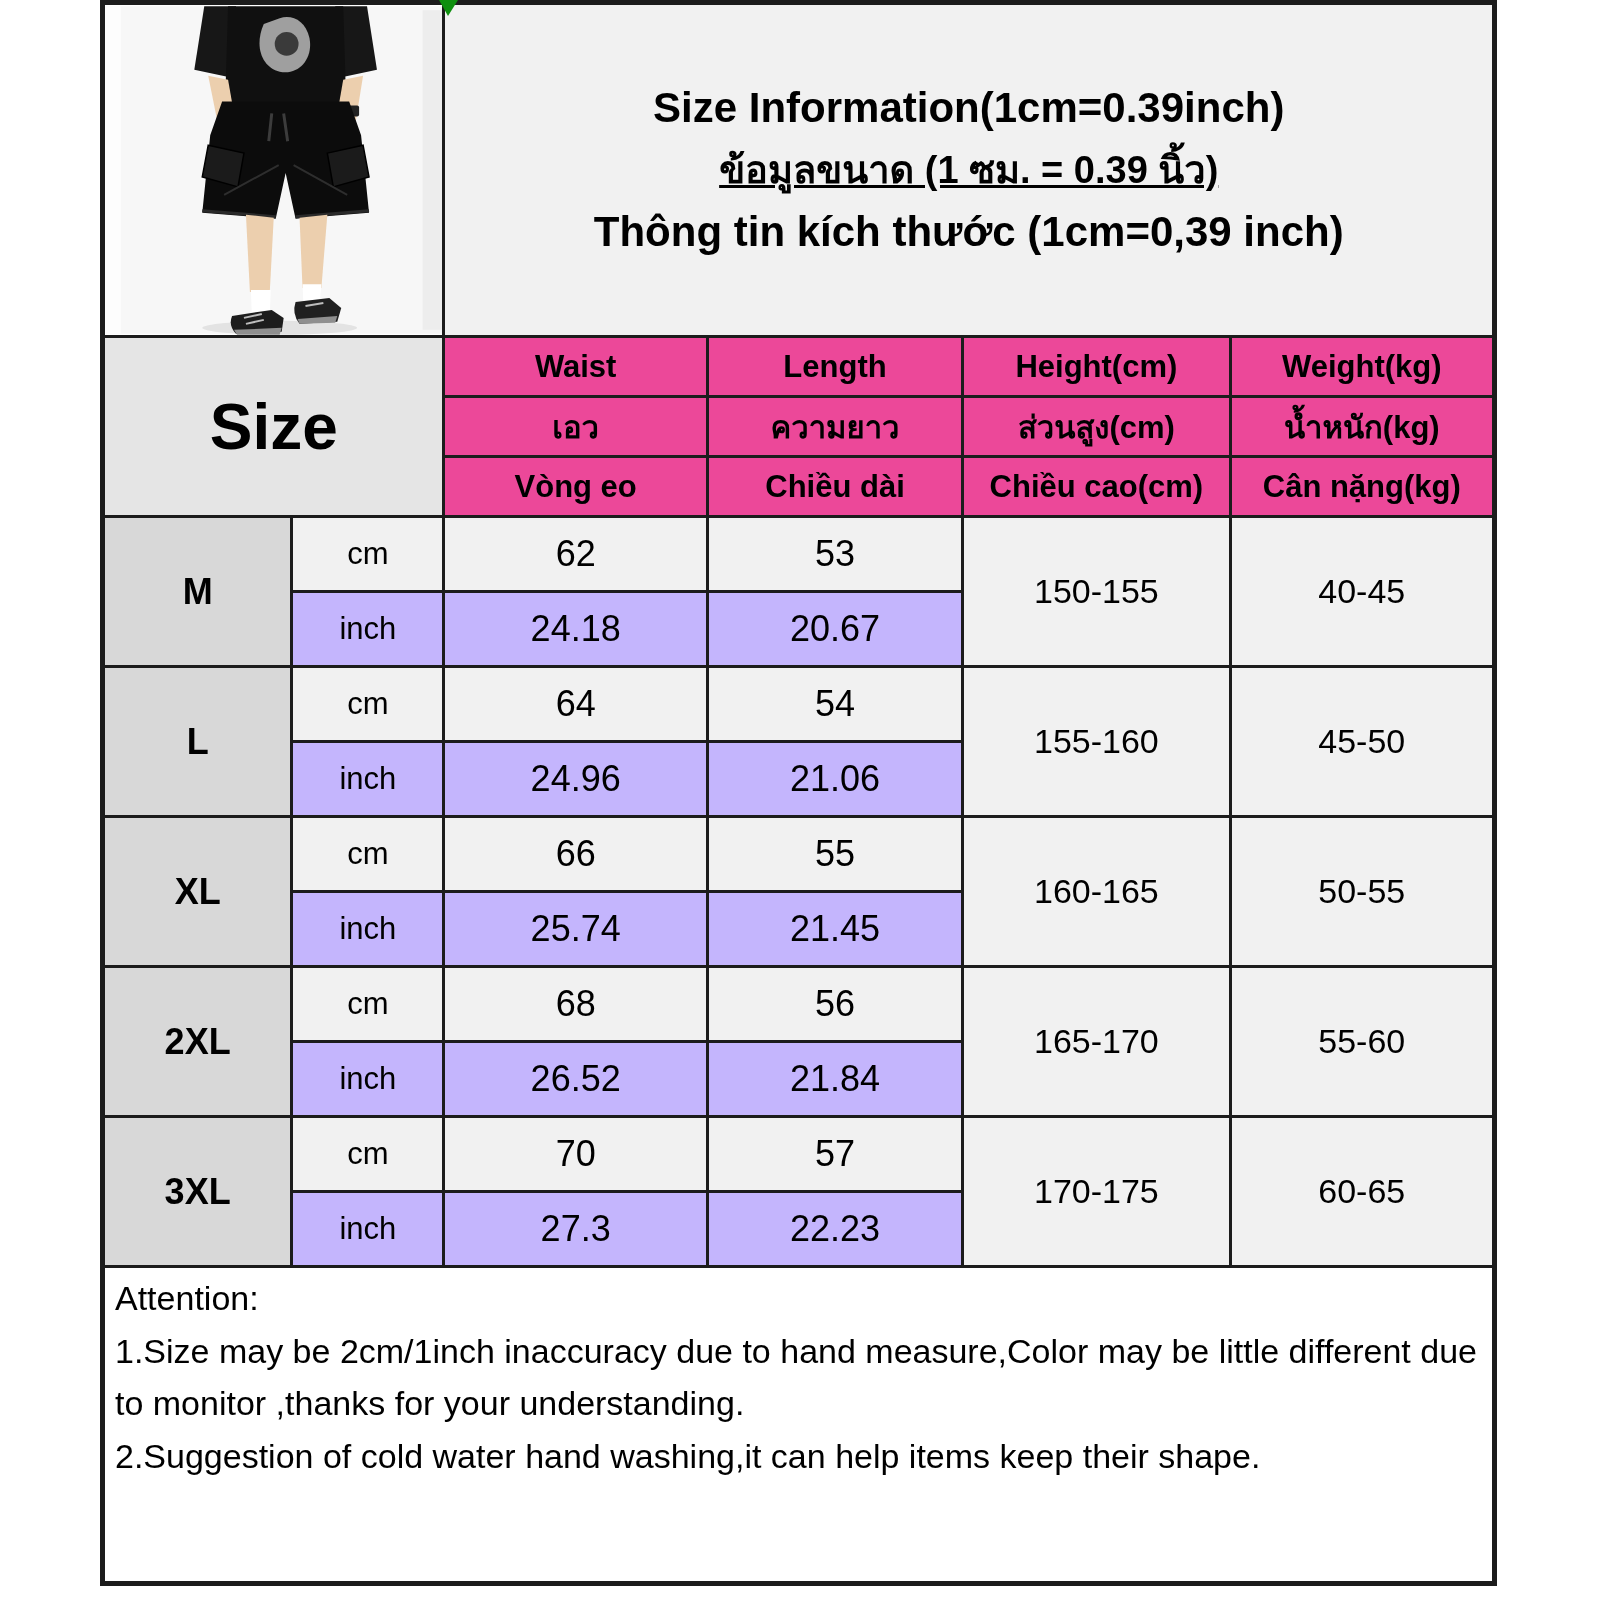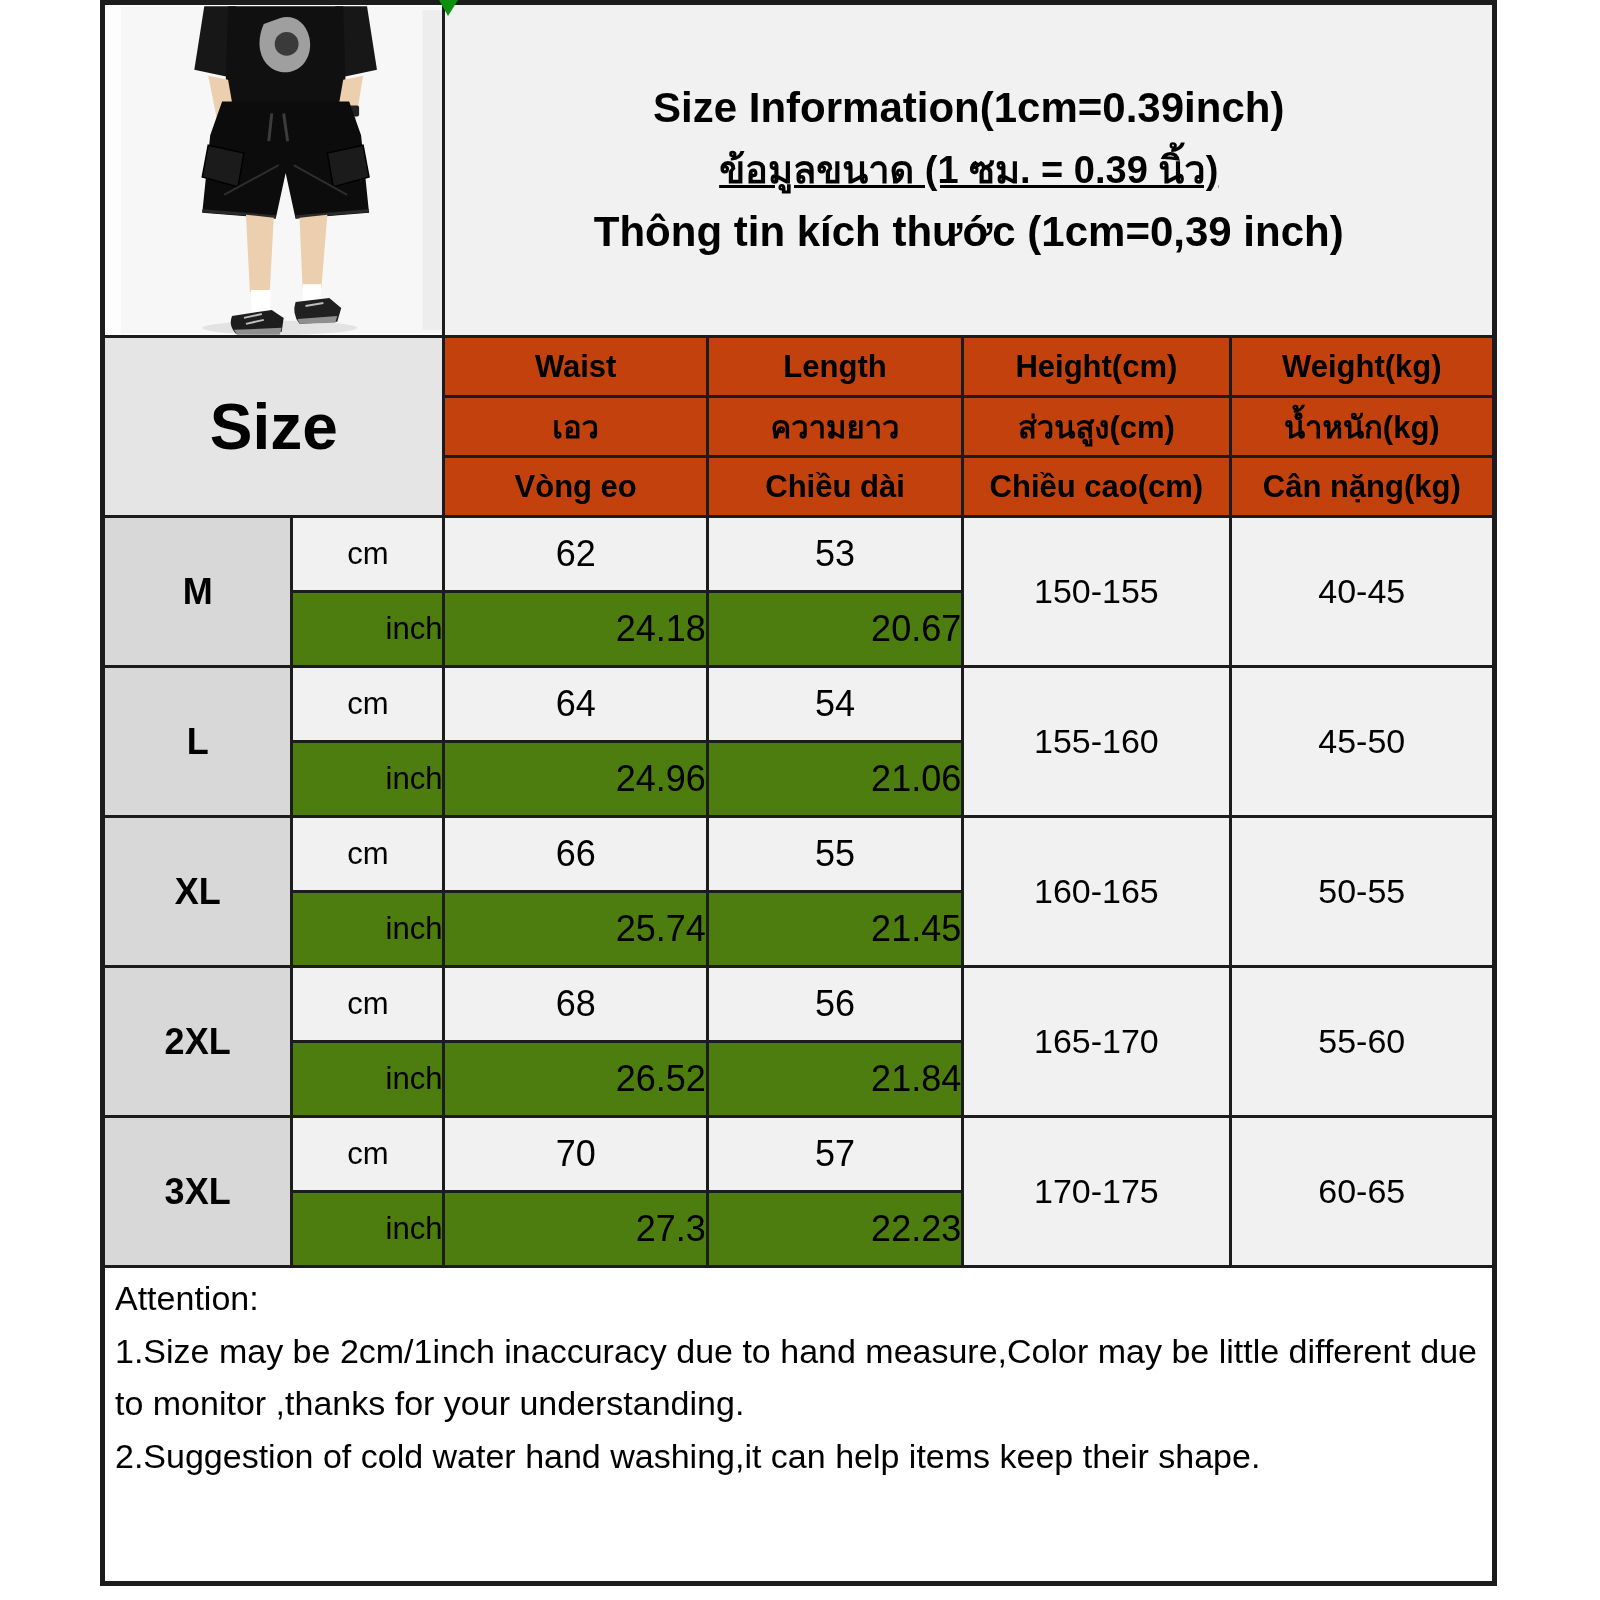--- a/index.html
+++ b/index.html
@@ -11,25 +11,25 @@
     padding:0;overflow:hidden;}
   
   .photo-cell{height:330px;background:#ffffff;padding:0;}
   .photo-cell svg{display:block;width:100%;height:330px;}
   .title-cell{background:#f1f1f1;}
   .t-en,.t-vi{font-size:42px;font-weight:bold;line-height:1.0;}
   .t-th{font-size:38px;font-weight:bold;line-height:1.0;margin:22px 0;text-decoration:underline;}
   
   .hdr-row td{height:57px;}
   .size-cell{background:#e5e5e5;font-size:64px;font-weight:bold;}
-  .hdr{background:#c2410c;font-size:31px;font-weight:bold;}
+  .hdr{background:#ec4899;font-size:31px;font-weight:bold;}
   
   .cm-row td,.inch-row td{height:72px;}
   .cm-row td{background:#f1f1f1;}
-  .inch-row td{background:#4d7c0f;text-align:right;}
+  .inch-row td{background:#c4b5fd;}
   .sizename{background:#d8d8d8 !important;font-size:36px;font-weight:bold;}
   .unit{font-size:31px;font-weight:normal;}
   .num{font-size:36px;}
   .range{background:#f1f1f1 !important;font-size:34px;}
   
   .attn-row td{height:305px;background:#ffffff;text-align:left;vertical-align:top;
     font-size:34px;line-height:1.55;padding:4px 10px;}
   
   .green-tri{position:absolute;top:0;left:339px;width:0;height:0;z-index:5;
     border-top:16px solid #0e8f0e;border-left:9px solid transparent;

